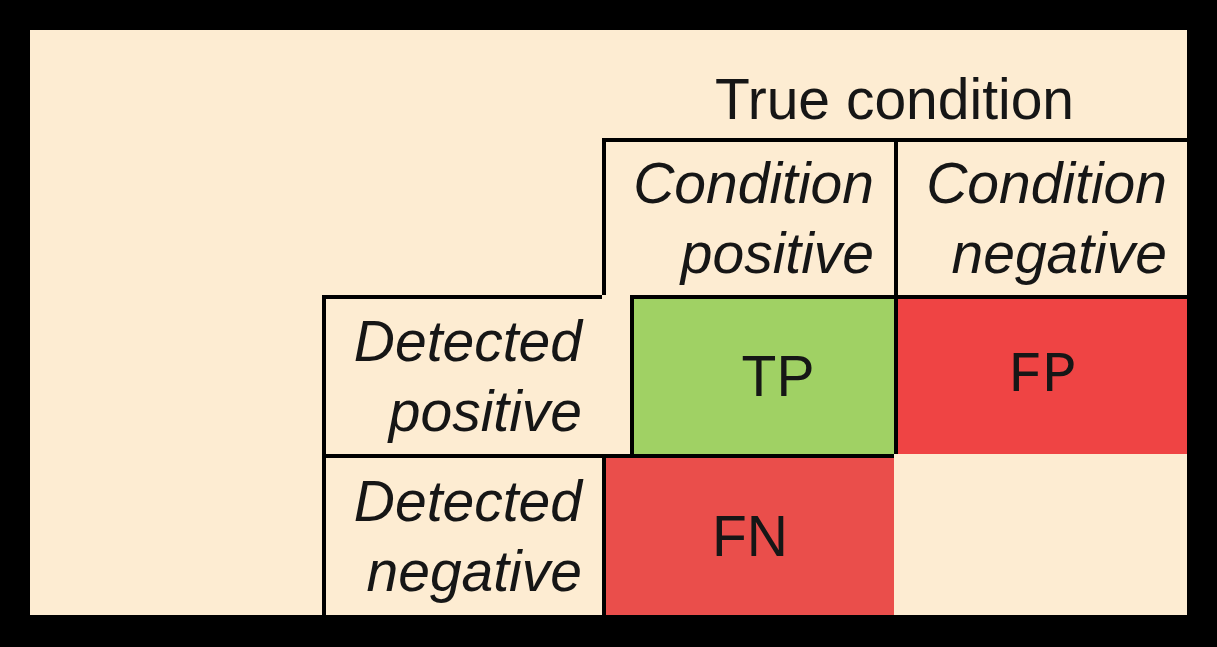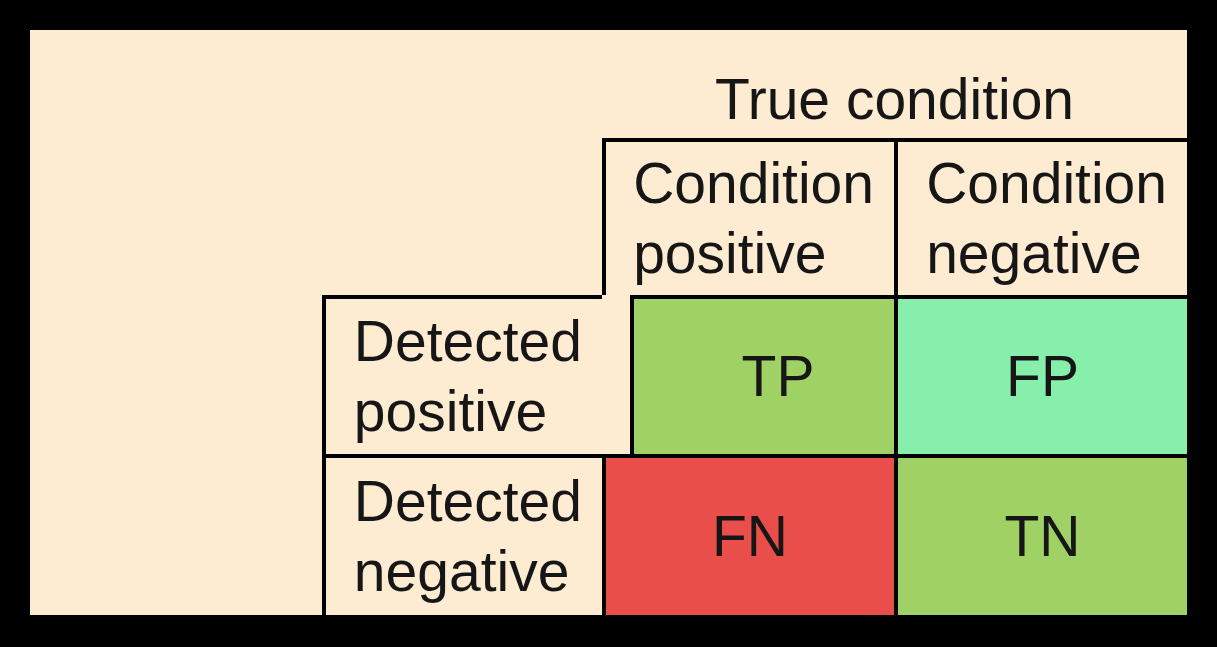--- a/index.html
+++ b/index.html
@@ -28,22 +28,24 @@
     display: flex;
     align-items: center;
     color: #161616;
     font-size: 57px;
     line-height: 1.22;
   }
   .bl { border-left: 4px solid #000; }
   .bt { border-top: 4px solid #000; }
   .right-align {
     justify-content: flex-end;
+    text-align: right;
     padding-right: 20px;
     white-space: pre-line;
+    font-style: italic;
   }
   .center-align {
     justify-content: center;
     text-align: center;
   }
   
   .true-cond-header { left: 572px; top: 0px;   width: 585px; height: 140px; }
   .col-hdr-pos      { left: 572px; top: 108px; width: 292px; height: 157px; }
   .col-hdr-neg      { left: 864px; top: 108px; width: 293px; height: 157px; }
   .detection-label  { left: 0px;   top: 265px; width: 292px; height: 320px; }
@@ -69,19 +71,18 @@
 
 
   <div class="cell right-align bl bt row-hdr-pos">Detected
 positive</div>
 
   <div class="cell right-align bl bt row-hdr-neg">Detected
 negative</div>
 
   <div class="cell center-align bl bt cell-tp" style="background-color: rgb(160, 209, 100);">TP</div>
 
-  <div class="cell center-align bl bt cell-fp" style="background-color: #86efac;">FP</div>
+  <div class="cell center-align bl bt cell-fp" style="background-color: #ef4444; font-family: Liberation Mono, monospace;">FP</div>
 
   <div class="cell center-align bl bt cell-fn" style="background-color: rgb(234, 78, 75);">FN</div>
 
-  <div class="cell center-align bl bt cell-tn" style="background-color: rgb(160, 209, 100);">TN</div>
 
 </div>
 
 </body></html>

